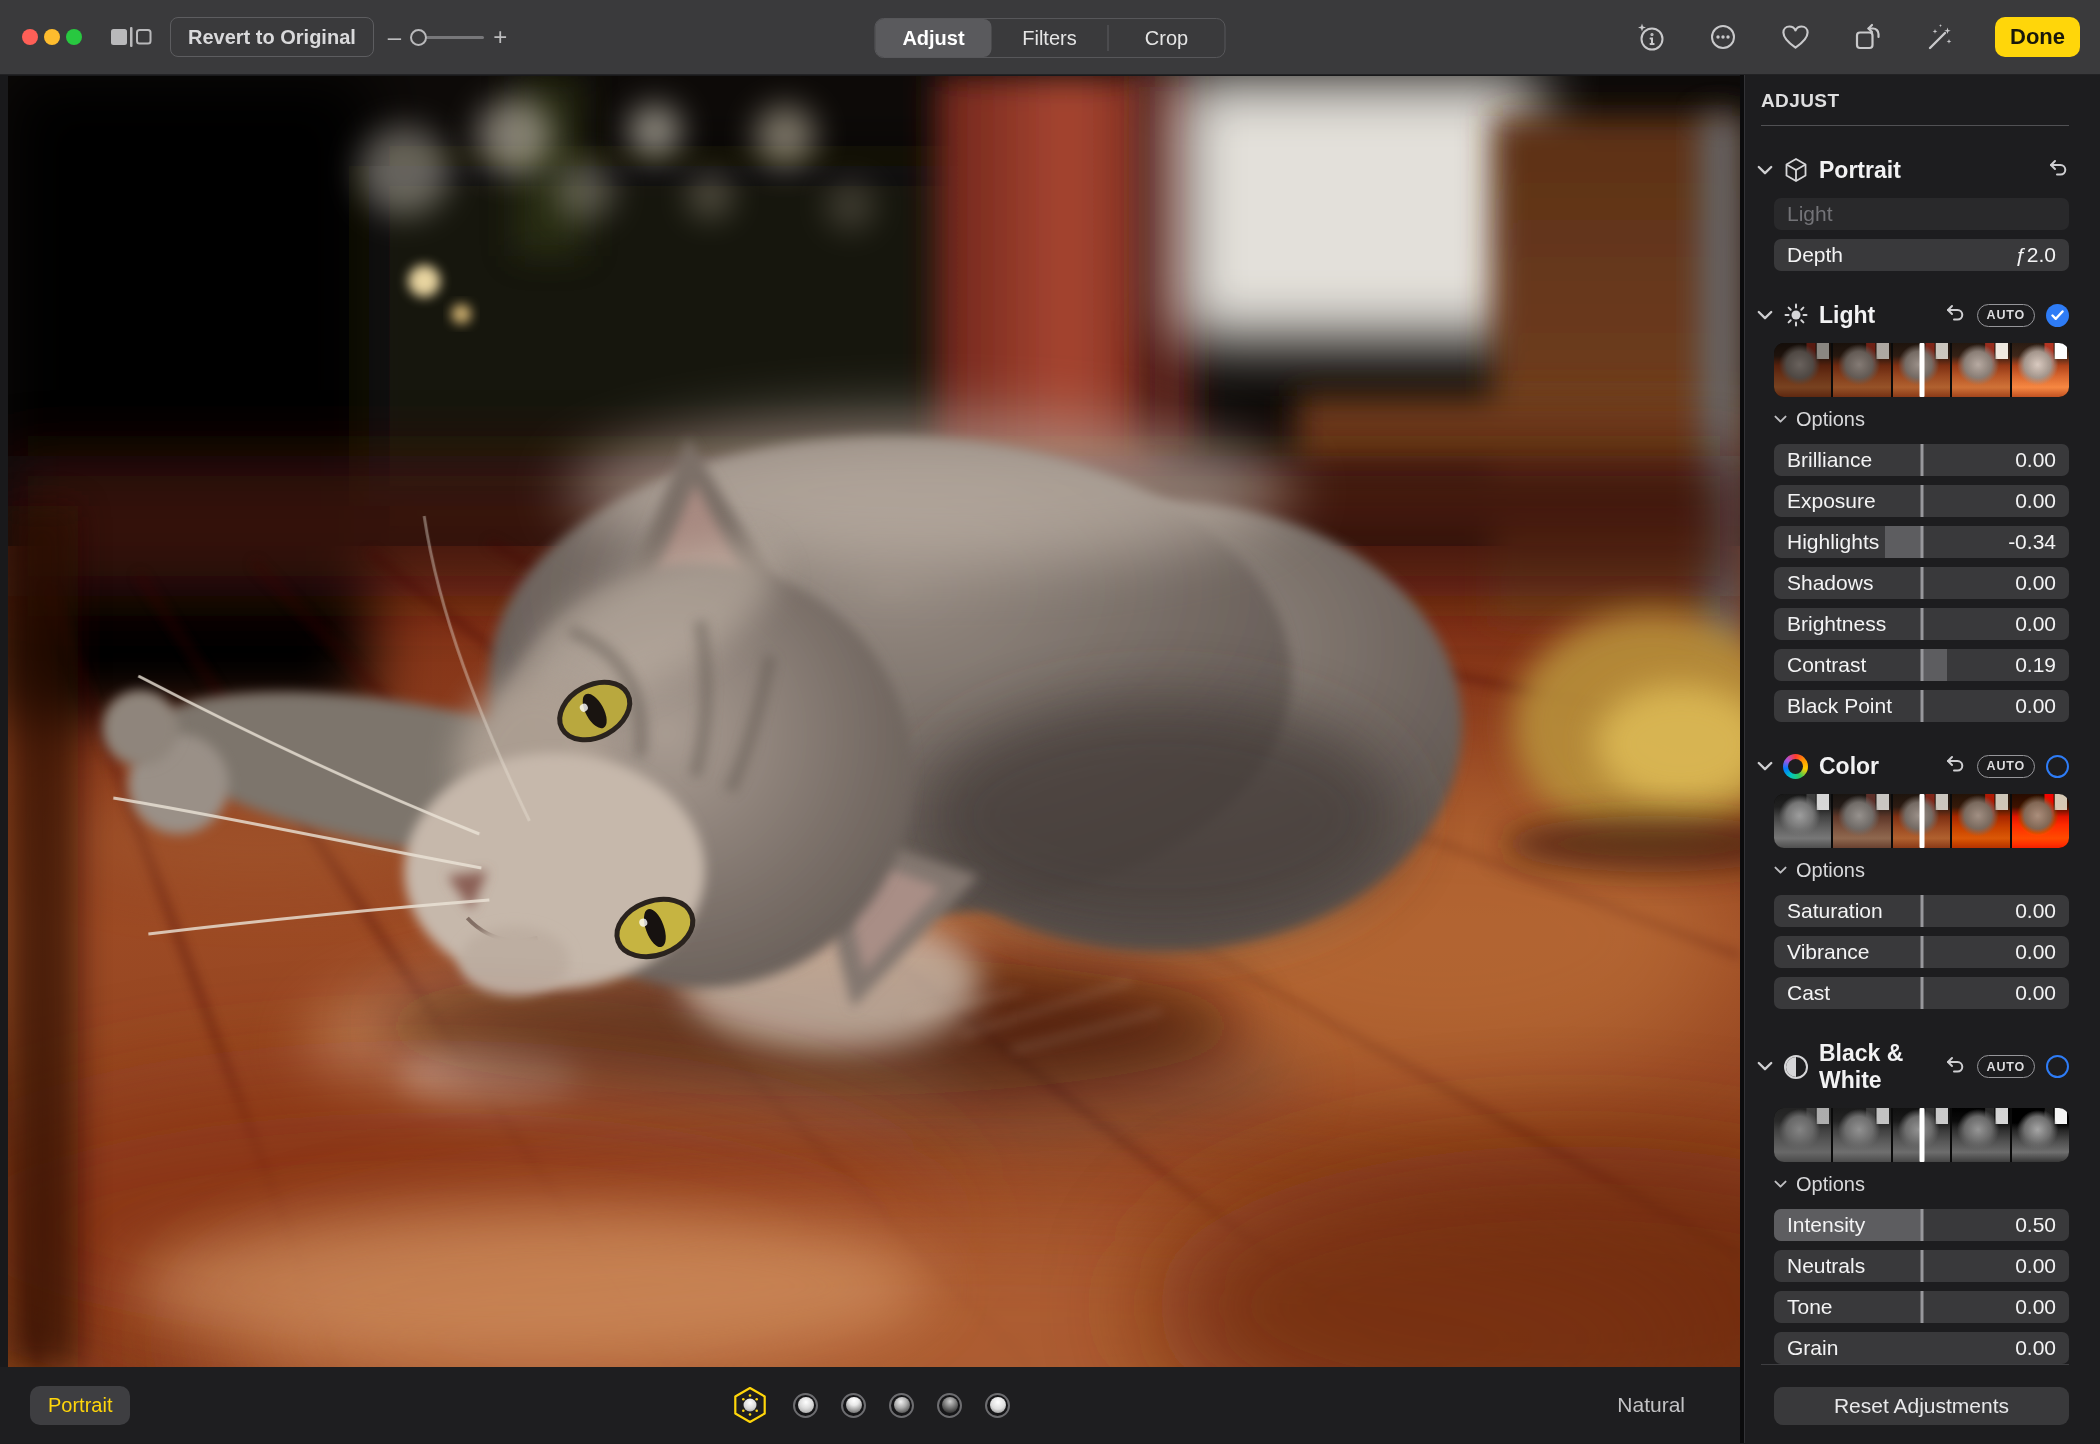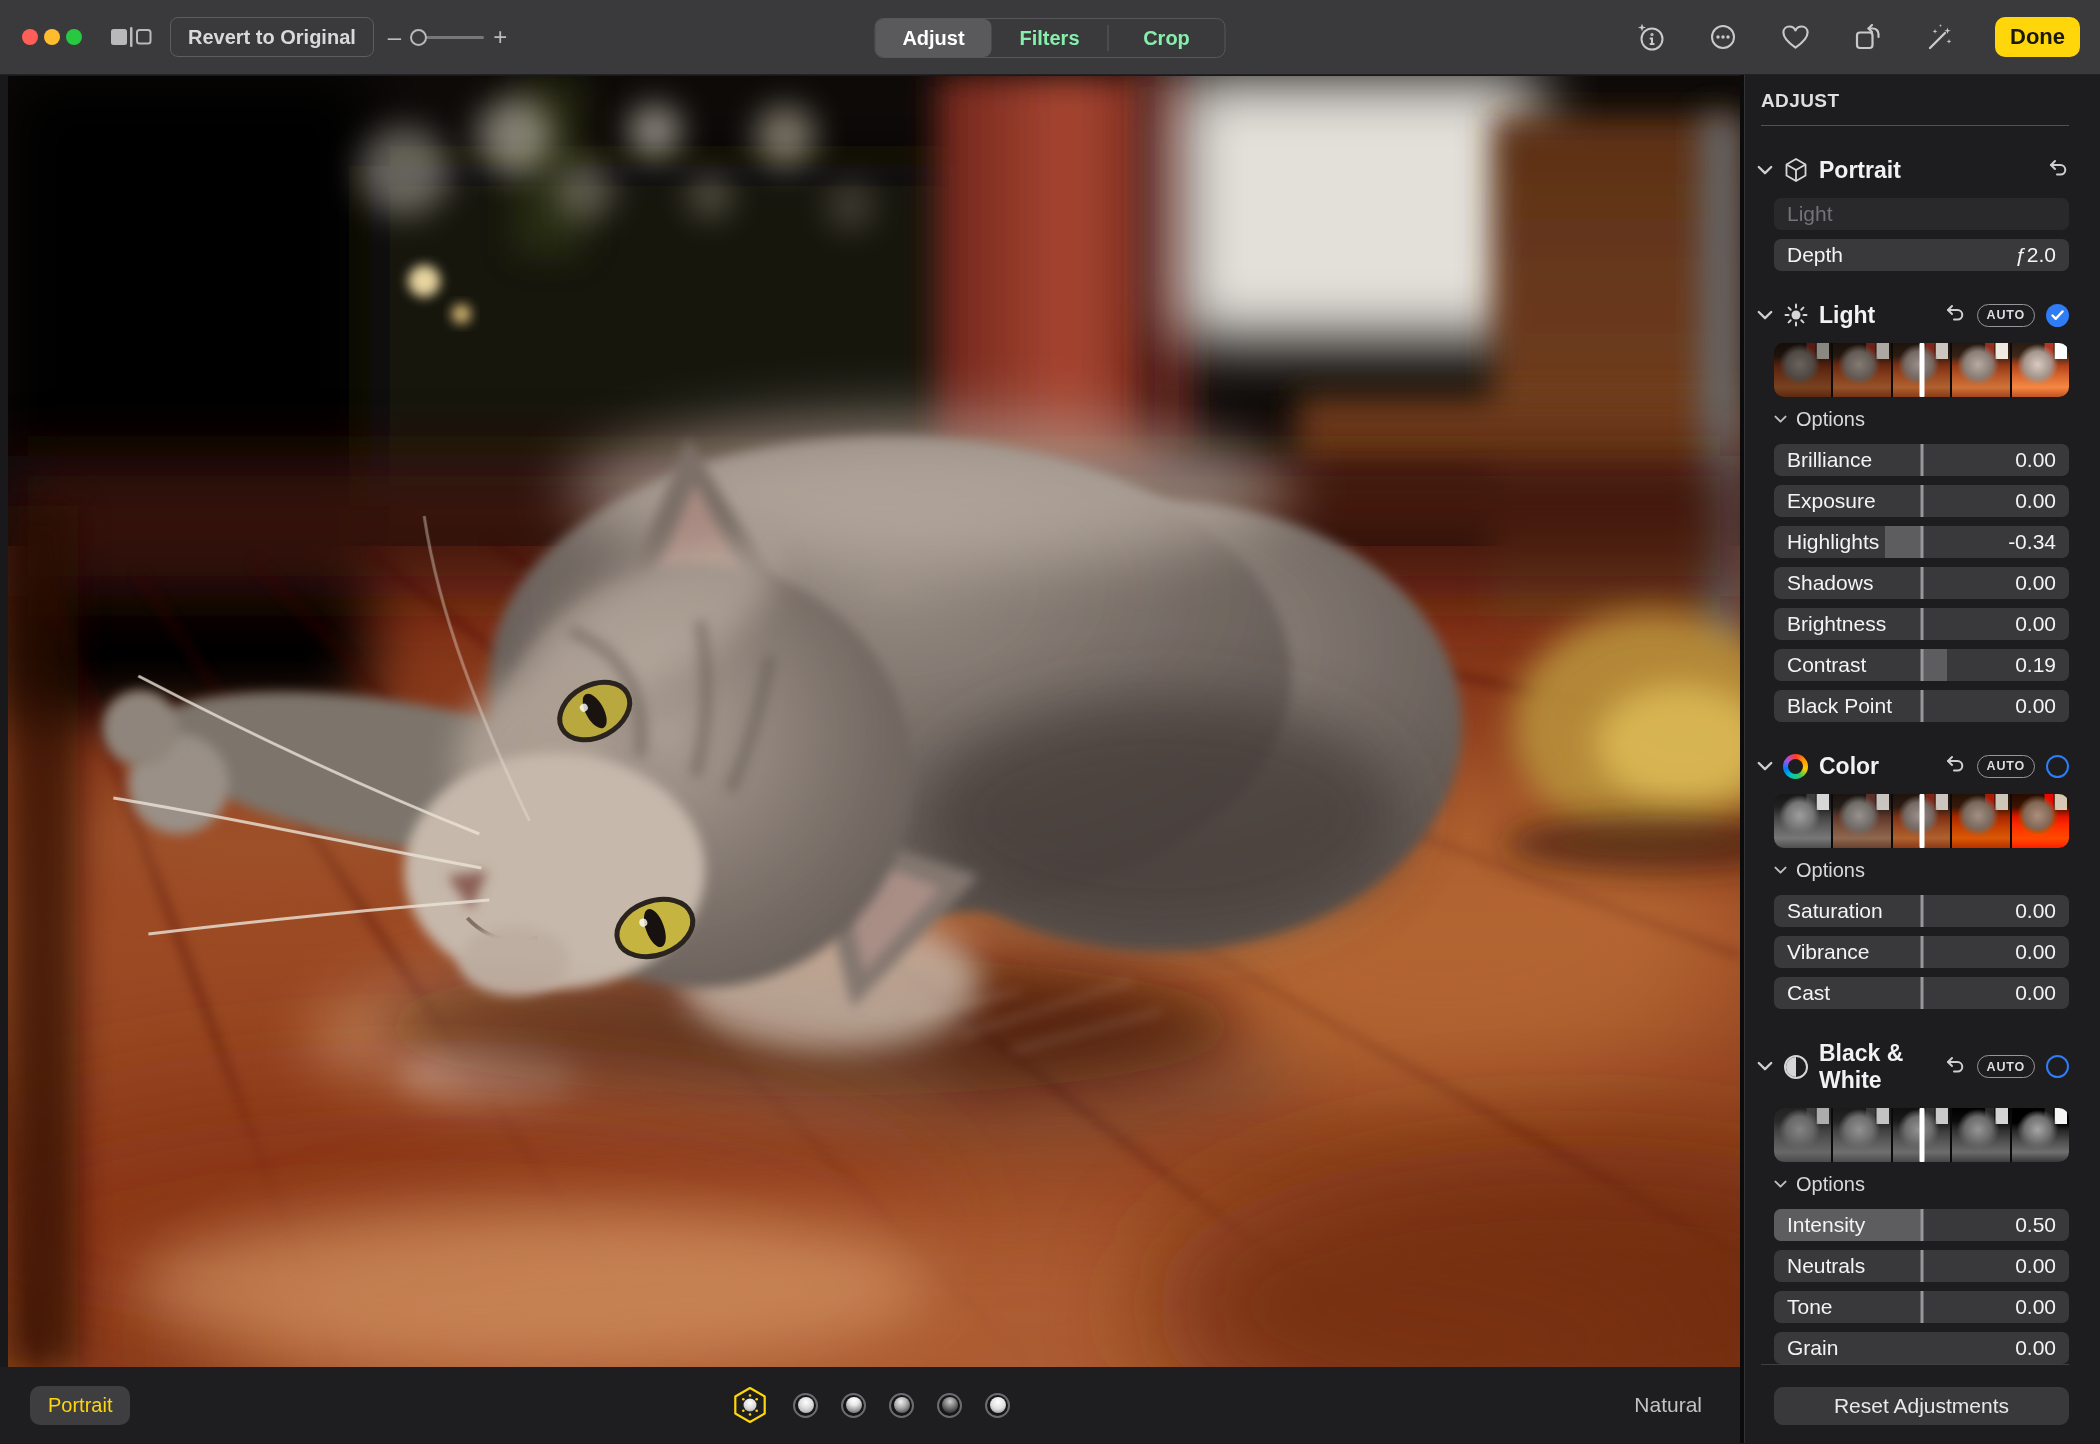--- a/index.html
+++ b/index.html
@@ -20,21 +20,21 @@
     display: flex; align-items: center; font-family: inherit; font-weight: bold; }
   .zoomctl { display: flex; align-items: center; margin-left: 14px; color: #c9c9cb; }
   .zoomctl .glyph { font-size: 24px; line-height: 1; color: #bdbdbf; }
   .zoom-knob { width: 17px; height: 17px; border: 2px solid #b9b9bb; border-radius: 50%;
     margin-left: 9px; background: transparent; z-index: 1; }
   .zoom-track { width: 58px; height: 3px; background: #77777a; border-radius: 2px; margin-left: -1px; margin-right: 9px; }
 
   .tabs { position: absolute; left: 50%; top: 18px; transform: translateX(-50%);
     display: flex; height: 40px; border: 1px solid #57575a; border-radius: 9px; }
   .tab { width: 116px; display: flex; align-items: center; justify-content: center;
-    color: #86efac; font-size: 20px; position: relative; font-weight: bold; }
+    color: #e5e5e5; font-size: 20px; position: relative; }
   .tab.selected { background: #5a5a5d; border-radius: 8px; color: #ffffff; font-weight: 700; }
   .tab-sep { width: 1px; height: 26px; background: #5c5c60; align-self: center; }
 
   .tb-right { margin-left: auto; display: flex; align-items: center; gap: 40px; padding-right: 20px; }
   .tbicon { display: flex; align-items: center; justify-content: center; width: 32px; height: 32px; }
   .done-btn { height: 40px; padding: 0 15px; background: #ffd60a; border: none; border-radius: 10px;
     color: #19180b; font-size: 22px; font-weight: 700; font-family: inherit; }
 
   
   .content { display: flex; height: 1368px; flex: none; }
@@ -48,21 +48,21 @@
     border: none; border-radius: 10px; color: #ffd60a; font-size: 20px; font-weight: 500; font-family: inherit; }
   .fx-row { position: absolute; left: 50%; transform: translateX(-50%); display: flex; align-items: center; gap: 23px; }
   .fx { width: 25px; height: 25px; border: 2px solid #6d6d70; border-radius: 50%;
     display: flex; align-items: center; justify-content: center; background: #161618; }
   .fx .sphere { width: 16px; height: 16px; border-radius: 50%; }
   .fx:nth-of-type(2) .sphere { background: radial-gradient(circle at 50% 32%, #ffffff 0%, #dcdcdc 45%, #9a9a9a 100%); }
   .fx:nth-of-type(3) .sphere { background: radial-gradient(circle at 50% 22%, #ffffff 0%, #e9e9e9 32%, #8b8b8b 75%, #5c5c5c 100%); }
   .fx:nth-of-type(4) .sphere { background: radial-gradient(circle at 42% 30%, #f0f0f0 0%, #ababab 42%, #434343 88%); }
   .fx:nth-of-type(5) .sphere { background: radial-gradient(circle at 50% 28%, #cccccc 0%, #848484 38%, #2b2b2b 85%); }
   .fx:nth-of-type(6) .sphere { background: radial-gradient(circle at 50% 32%, #ffffff 0%, #dedede 52%, #7d7d7d 100%); }
-  .effect-name { margin-left: auto; margin-right: 38px; color: #c2c2c4; font-size: 21px; }
+  .effect-name { margin-left: auto; margin-right: 55px; color: #c2c2c4; font-size: 21px; }
 
   
   .sidebar { flex: 1; background: #1d1d1f; border-left: 4px solid #0b0b0c;
     box-shadow: inset 1px 0 0 #333336; padding: 15px 31px 18px 13px;
     display: flex; flex-direction: column; }
   .adjust-title { color: #dededf; font-size: 19px; font-weight: 700; letter-spacing: 0.4px; margin-left: 4px; }
   .side-divider { height: 1px; background: #515154; margin: 13px 0 0 4px; }
   .side-divider.lower { background: #3e3e41; margin-top: auto; }
 
   .sec-head { display: flex; align-items: center; margin: 31px 0 0 0; gap: 0; }

